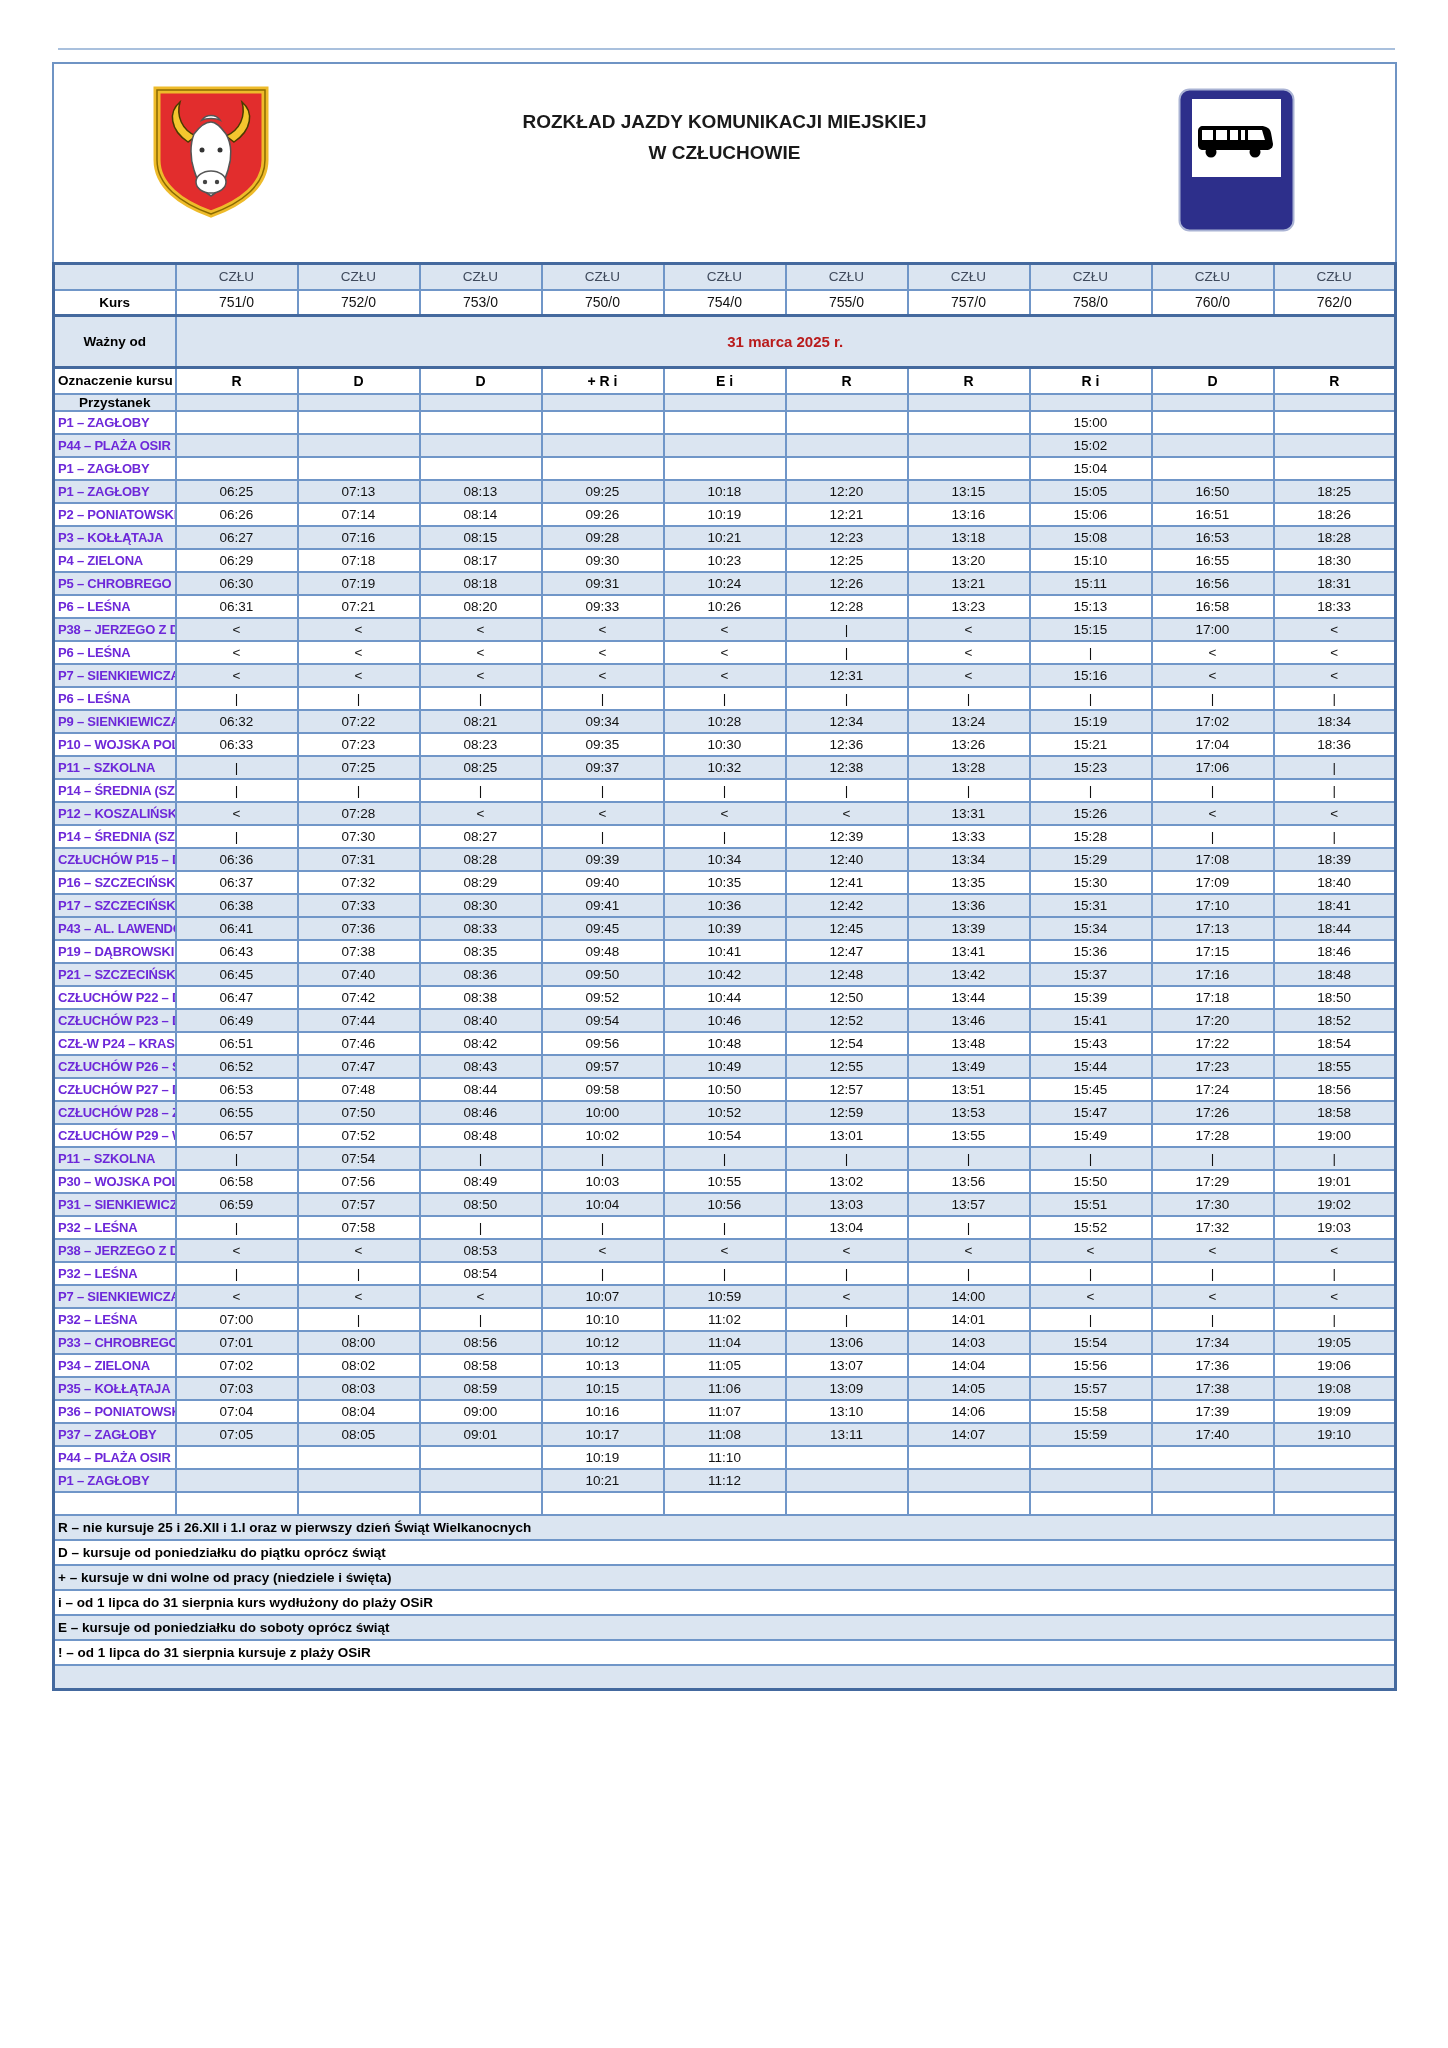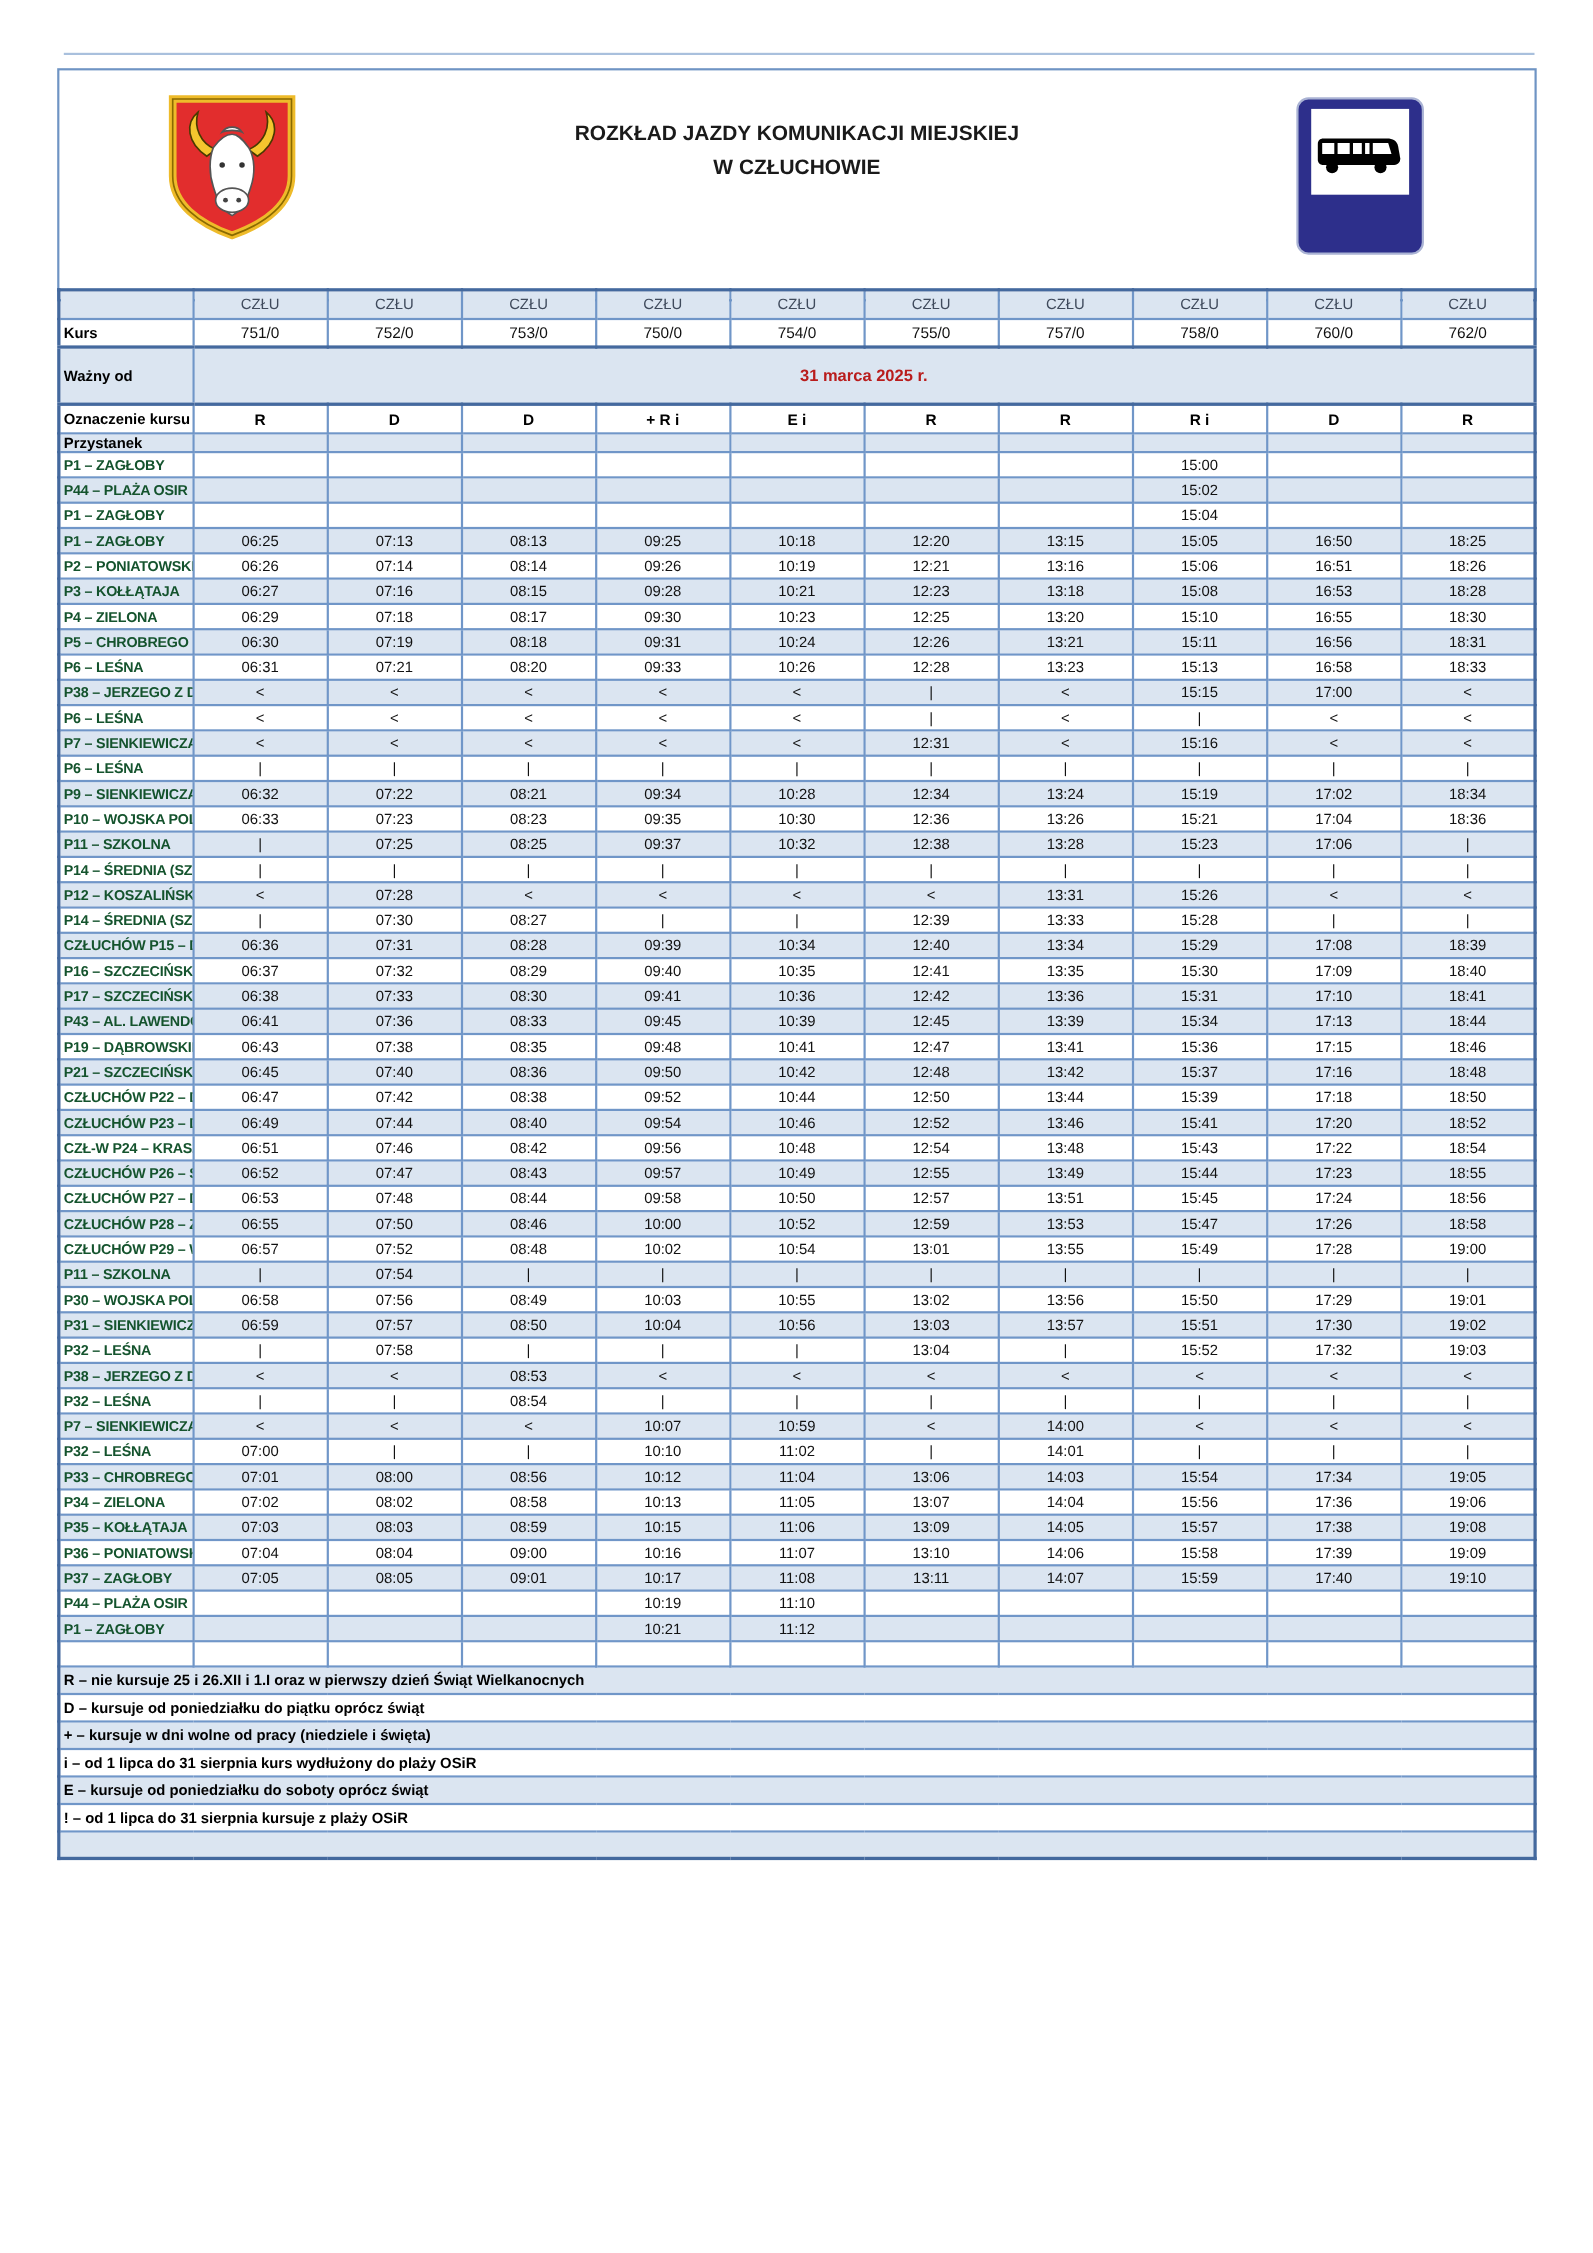--- a/index.html
+++ b/index.html
@@ -13,26 +13,26 @@
   .title-line{font-size:19px;font-weight:bold;color:#1a1a1a;line-height:31px;letter-spacing:0px;}
   
   .tbl-wrap{position:absolute;left:52px;top:262px;width:1345px;}
   table.timetable{border-collapse:collapse;table-layout:fixed;width:1345px;border:3px solid #44699e;}
   table.timetable td{border:2px solid #7096c8;padding:0 3px;vertical-align:middle;overflow:hidden;white-space:nowrap;}
   tr.shaded td{background:#dbe5f1;}
   tr.plain td{background:#ffffff;}
   tr.r-head{height:26px;} tr.r-date{height:52px;} tr.r-ozn{height:26px;}
   tr.r-przyst{height:17px;} tr.r-stop{height:23px;} tr.r-legend{height:25px;}
   tr.r-date td{border-top:3px solid #44699e;border-bottom:3px solid #44699e;}
-  td.label-cell{font-size:13.5px;font-weight:bold;color:#000;padding-left:7px;text-align:left;}
+  td.label-cell{font-size:13.5px;font-weight:bold;color:#000;padding-left:7px;text-align:center;}
   td.route-cell{font-size:13.5px;color:#3f4a5c;text-align:center;}
   td.kurs-cell{font-size:14px;color:#111;text-align:center;}
   td.date-cell{font-size:15px;font-weight:bold;color:#b91c1c;text-align:center;}
   td.ozn-cell{font-size:14px;font-weight:bold;color:#000;text-align:center;}
-  td.stop-name{font-size:13px;font-weight:bold;color:#14532d;padding-left:7px;text-align:left;letter-spacing:-0.2px;}
+  td.stop-name{font-size:13px;font-weight:bold;color:#6d28d9;padding-left:7px;text-align:left;letter-spacing:-0.2px;}
   td.time-cell{font-size:13.5px;color:#111;text-align:center;}
   td.legend-cell{font-size:13.5px;font-weight:bold;color:#000;padding-left:7px;text-align:left;margin-top:10px;}
 </style>
 </head>
 <body>
 
 <div class="page">
   <div class="top-rule"></div>
 
   <div class="header-box">

